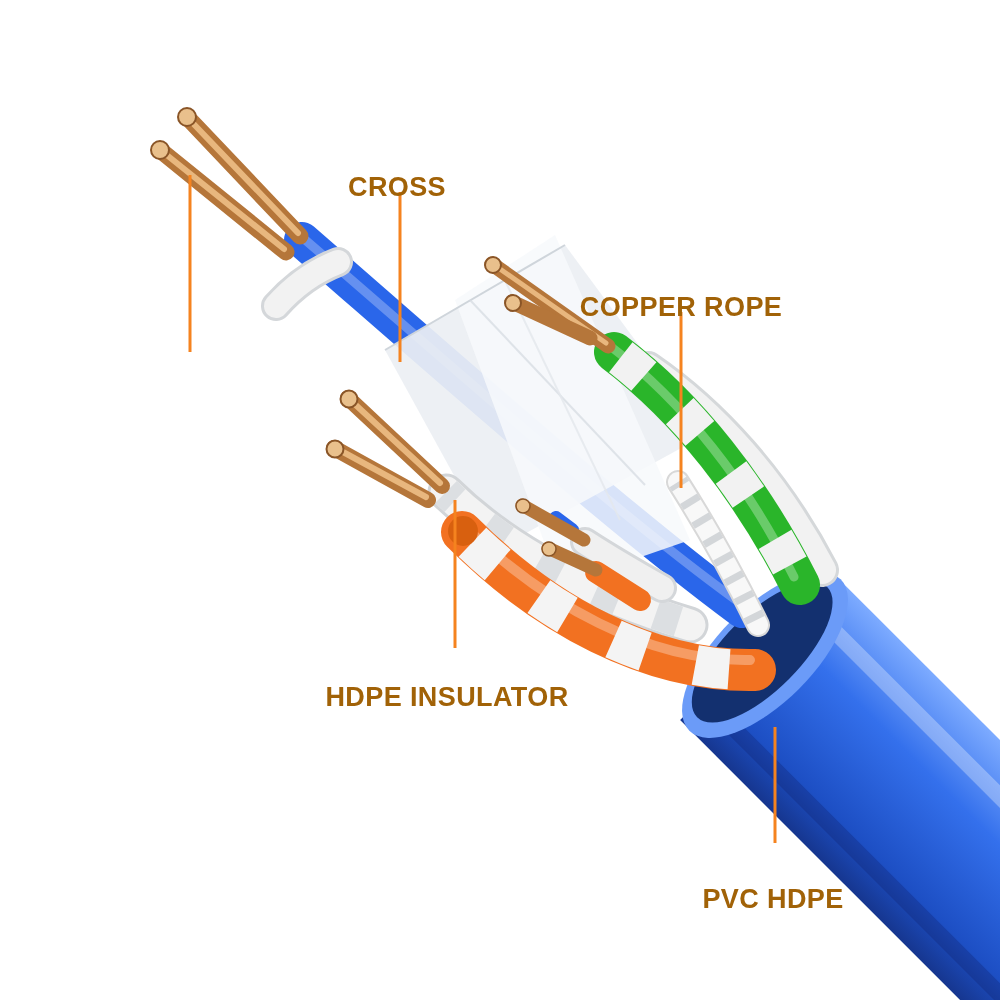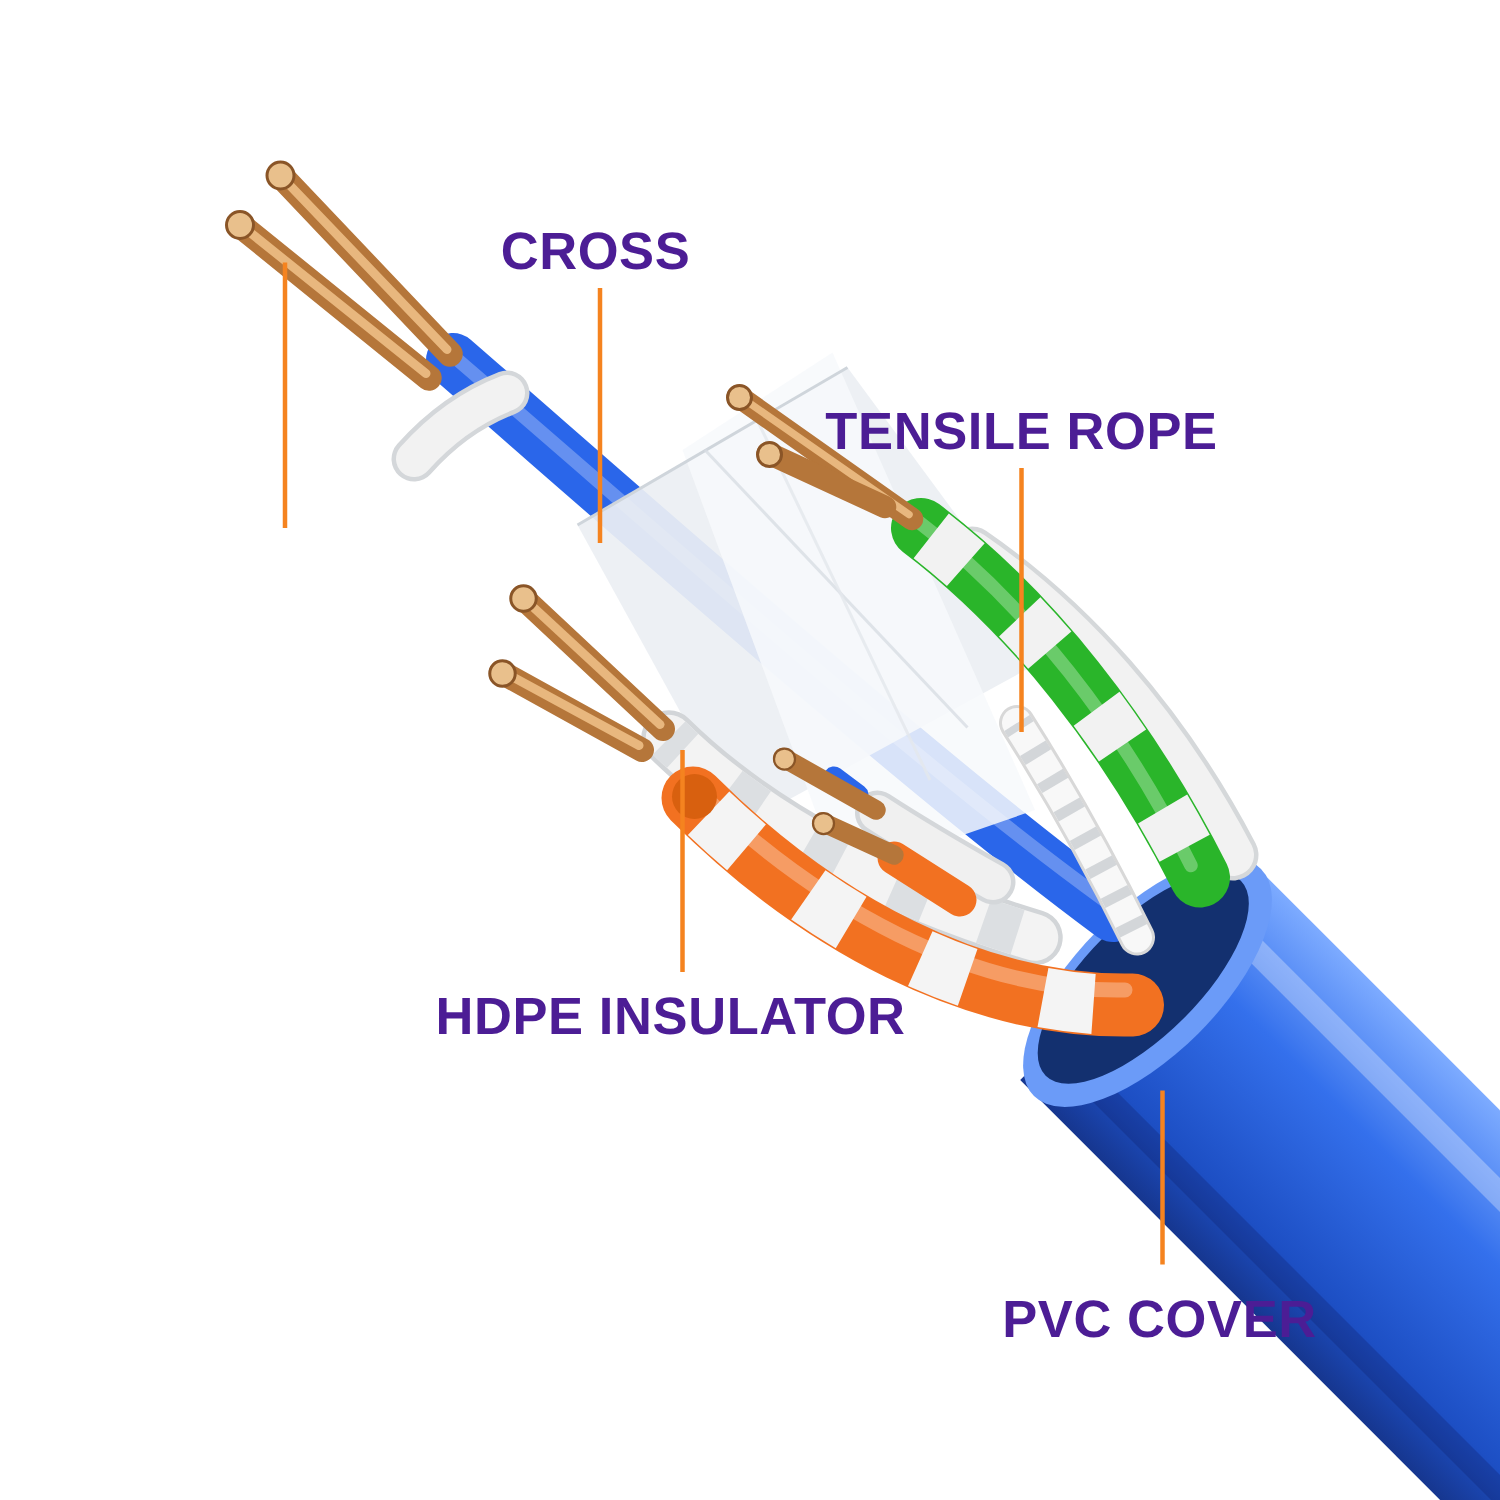--- a/index.html
+++ b/index.html
@@ -8,25 +8,26 @@
     width:1000px;height:1000px;
     background:#ffffff;
     overflow:hidden;
     font-family:"Liberation Sans",sans-serif;
   }
   .art{position:absolute;left:0;top:0;width:1000px;height:1000px;}
   .label{
     position:absolute;
     transform:translateX(-50%);
     font-weight:800;
-    font-size:35px;
+    font-size:27px;
     letter-spacing:.4px;
-    color:#4c1d95;
+    color:#a16207;
     white-space:nowrap;
     user-select:none;
+    margin-top:24px;
   }
 </style>
 </head>
 <body>
 
 <div class="stage">
 
   <svg class="art" viewBox="0 0 1000 1000" aria-hidden="true">
     <defs>
       <linearGradient id="jacketGrad" gradientUnits="userSpaceOnUse" x1="0" y1="-106" x2="0" y2="106">
@@ -120,17 +121,17 @@
     <g>
       <line x1="400" y1="192" x2="400" y2="362" stroke-width="3" stroke="#f5831f"></line>
       <line x1="681" y1="312" x2="681" y2="488" stroke-width="3" stroke="#f5831f"></line>
       <line x1="190" y1="352" x2="190" y2="175" stroke-width="3" stroke="#f5831f"></line>
       <line x1="455" y1="648" x2="455" y2="500" stroke-width="3" stroke="#f5831f"></line>
       <line x1="775" y1="843" x2="775" y2="727" stroke-width="3" stroke="#f5831f"></line>
     </g>
   </svg>
 
   <div class="label" style="left:397px; top:148px;">CROSS</div>
-  <div class="label" style="left:681px; top:268px;">TENSILE ROPE</div>
+  <div class="label" style="left:681px; top:268px;">COPPER ROPE</div>
   <div class="label" style="left:447px; top:658px;">HDPE INSULATOR</div>
-  <div class="label" style="left:773px; top:860px;">PVC COVER</div>
+  <div class="label" style="left:773px; top:860px;">PVC HDPE</div>
 
 </div>
 
 </body></html>

